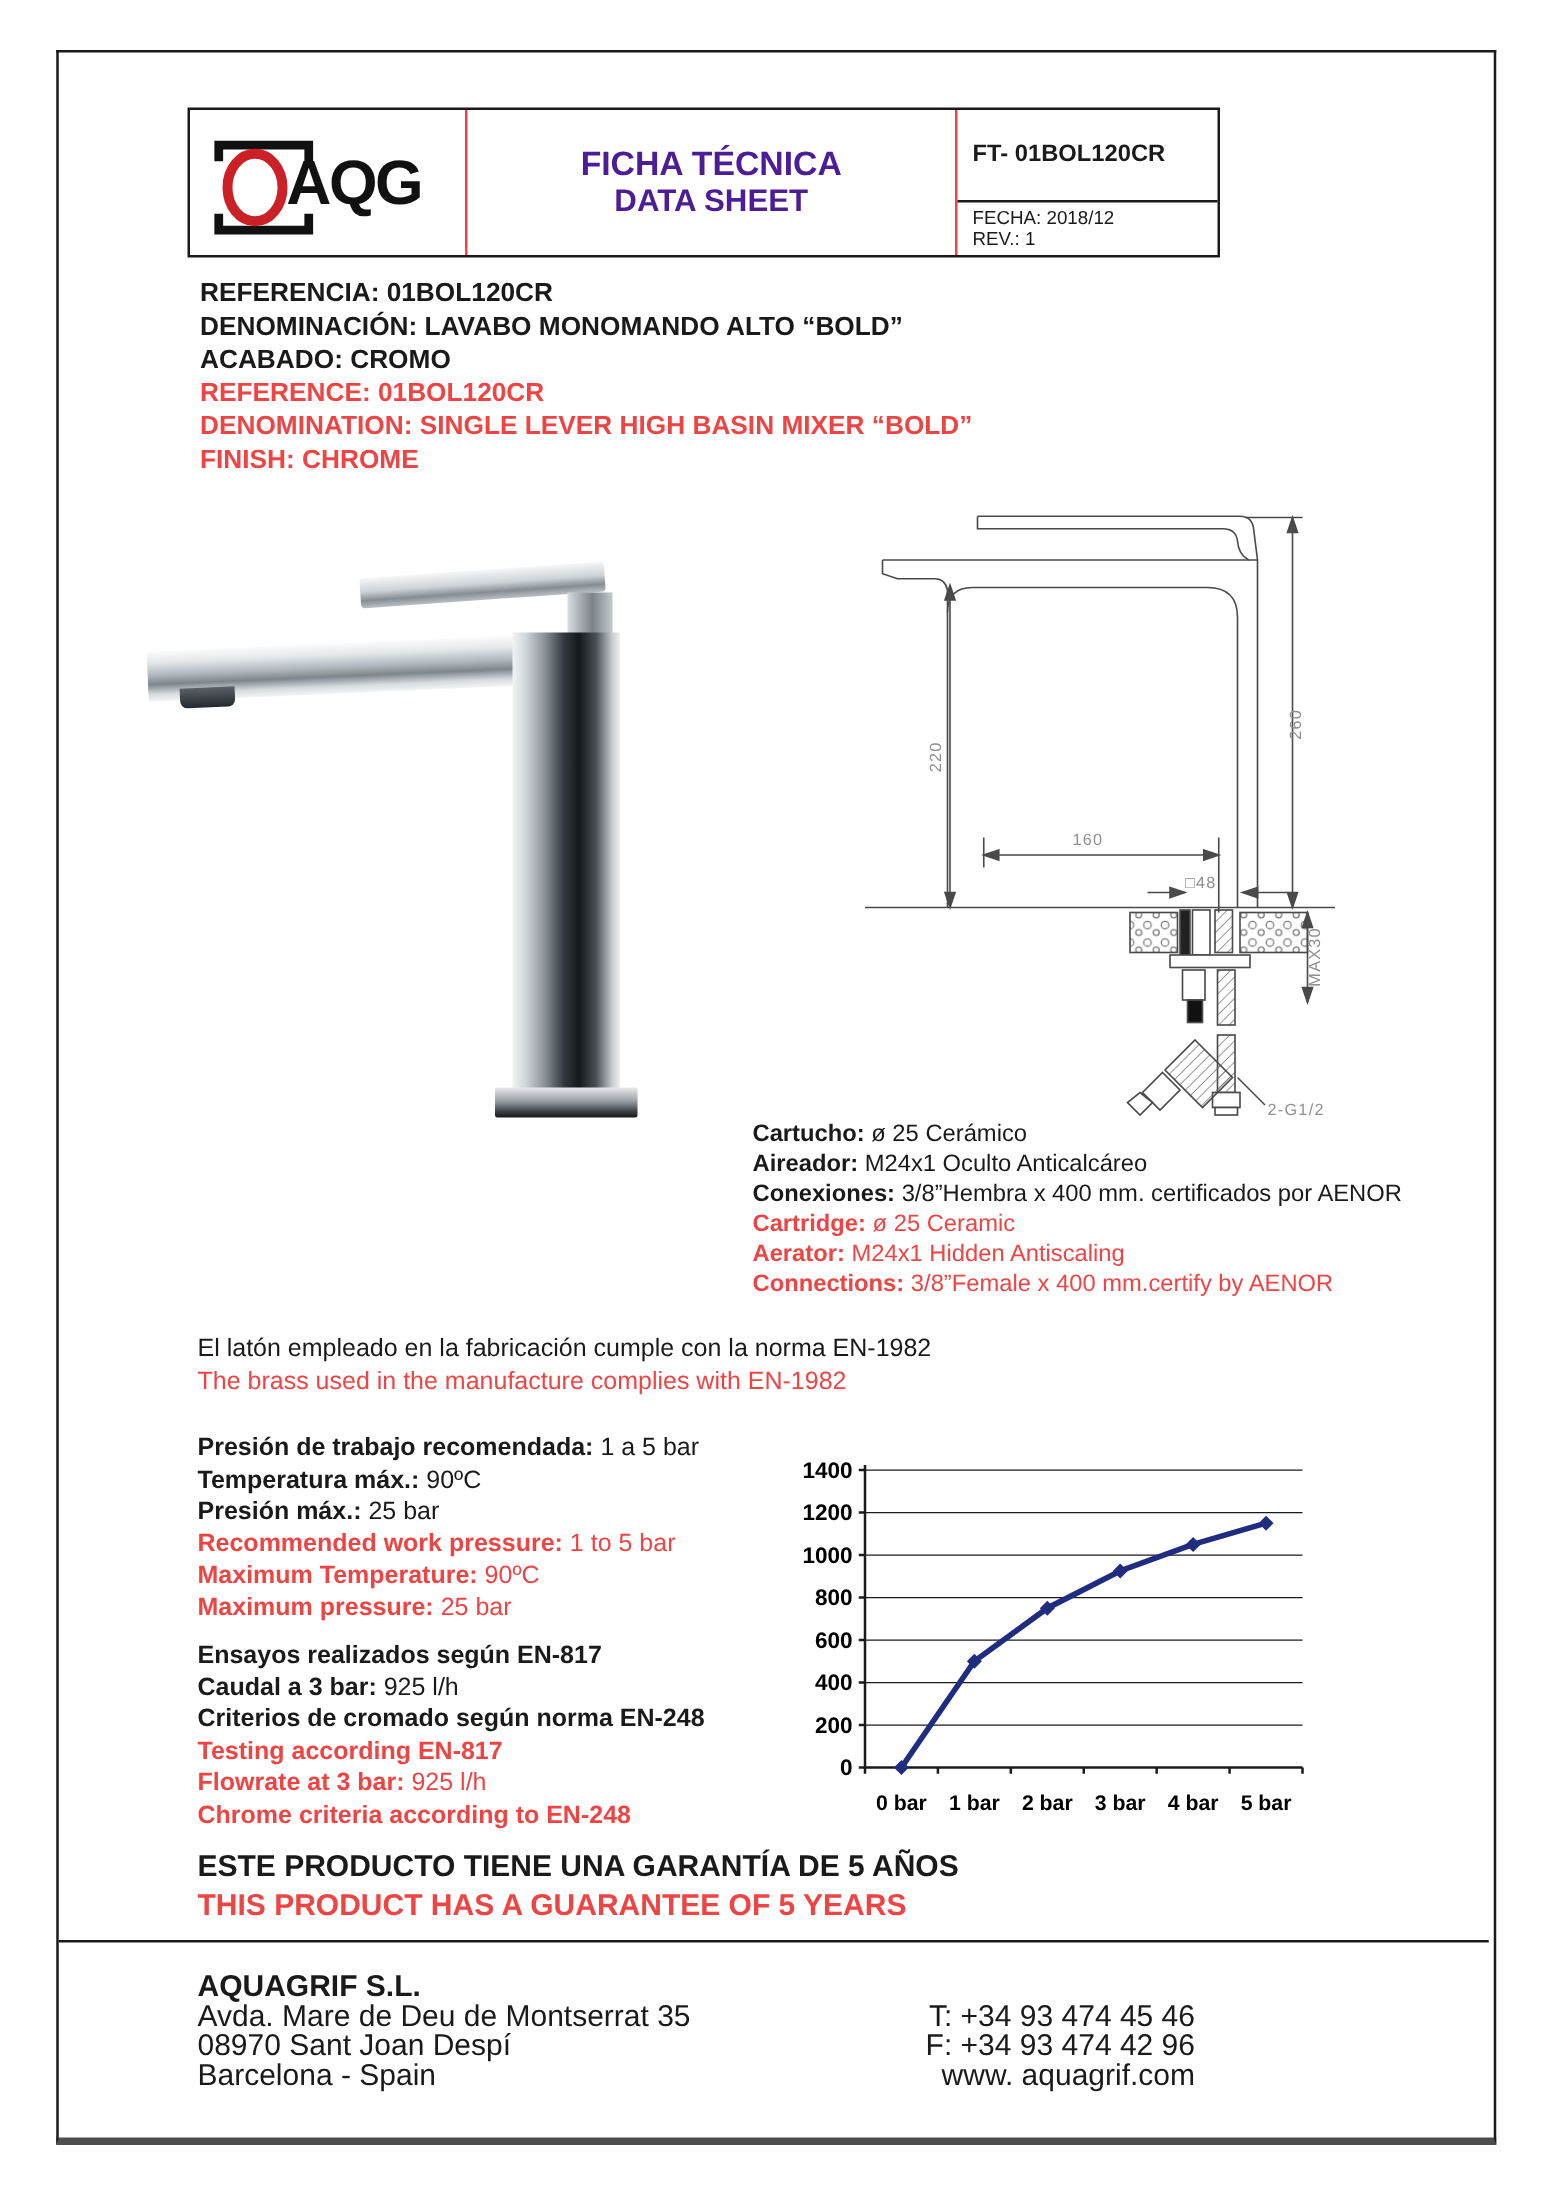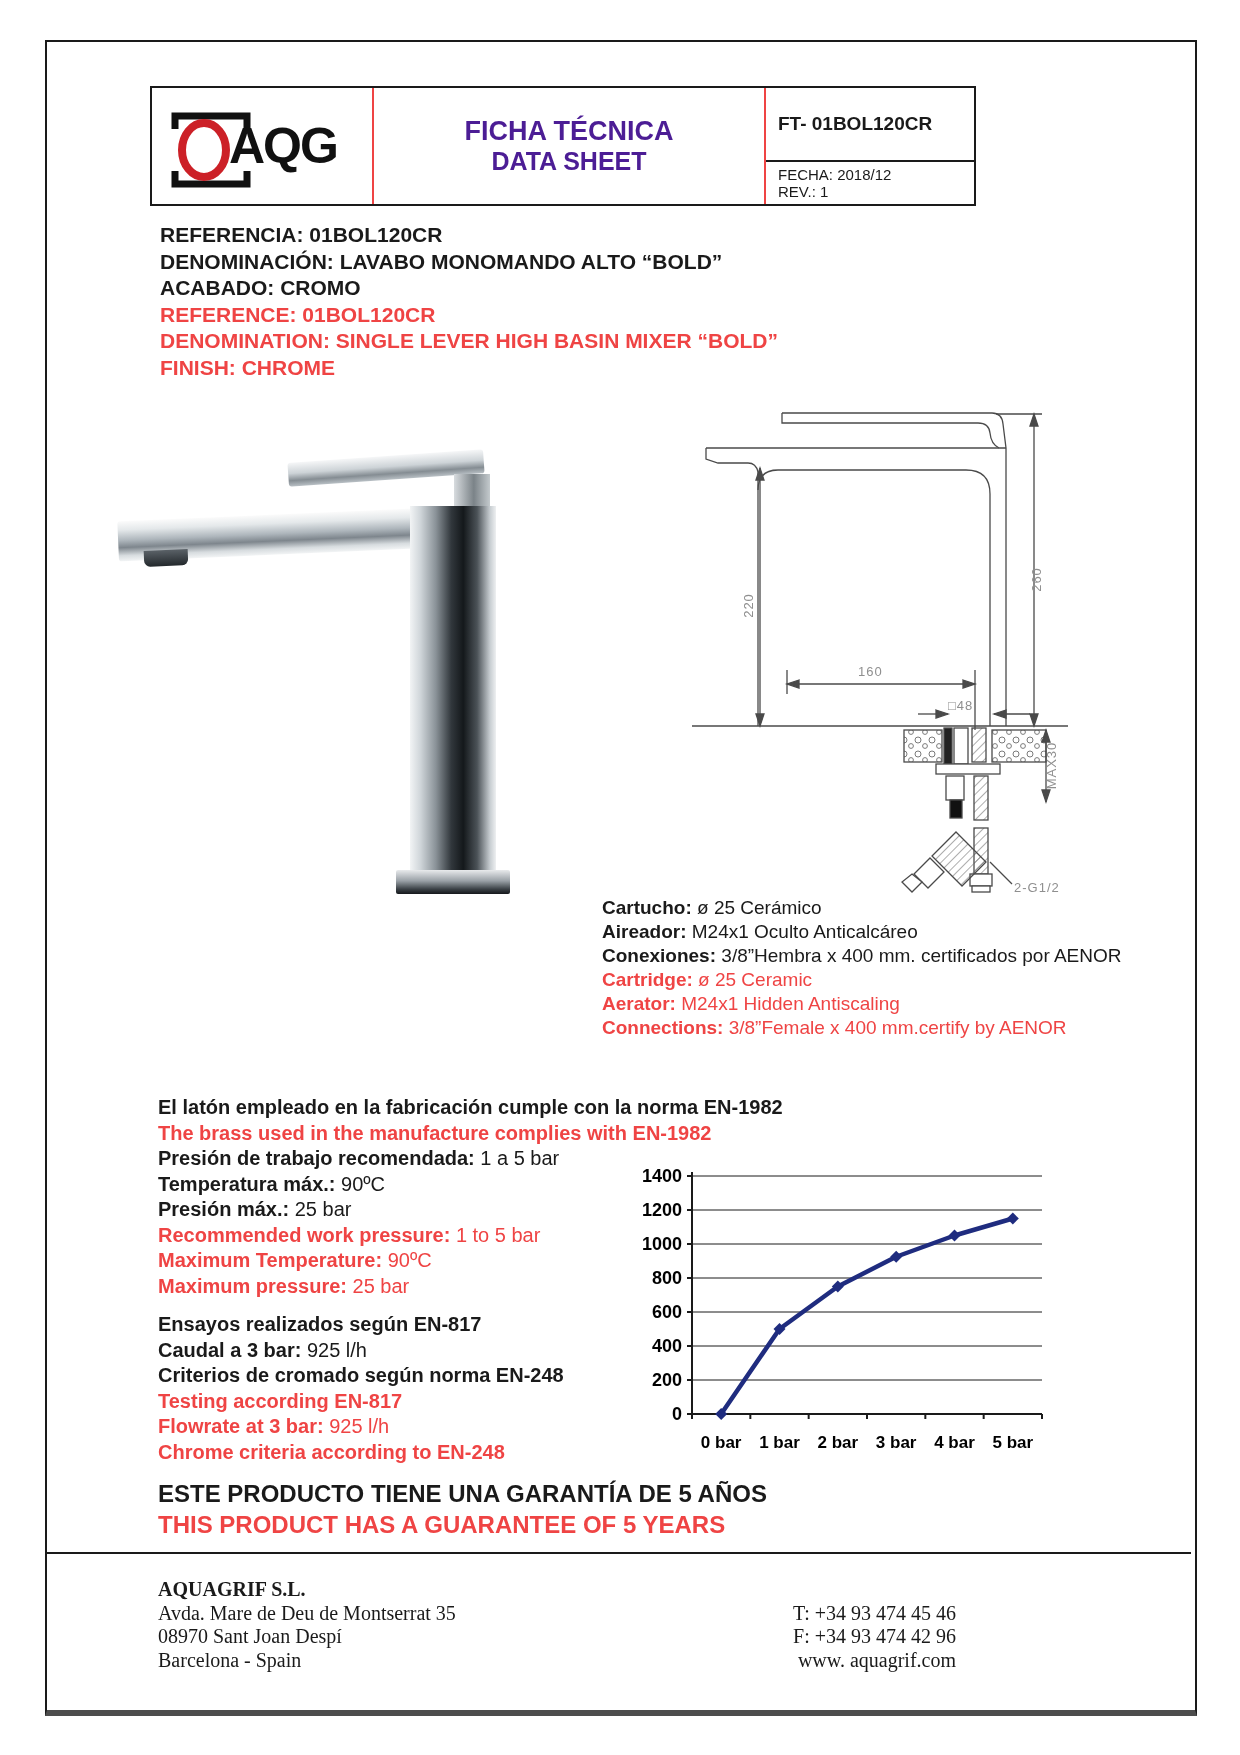--- a/index.html
+++ b/index.html
@@ -51,36 +51,36 @@
   
   .drawing{position:absolute;left:690px;top:400px;width:382px;height:500px;}
   .drawing svg{position:absolute;left:0;top:0;}
   .dim{position:absolute;color:#8f8f8f;font-size:13px;letter-spacing:1px;white-space:nowrap;}
   .rot{transform:rotate(-90deg);transform-origin:center;}
 
   
   .specs{position:absolute;left:602px;top:896px;font-size:19px;line-height:24px;}
 
   
-  .brass{position:absolute;left:158px;top:1094px;font-size:20px;font-weight:bold;line-height:26px;}
+  .brass{position:absolute;left:158px;top:1066px;font-size:20px;font-weight:normal;line-height:26px;}
 
   
   .pressure{position:absolute;left:158px;top:1146px;font-size:20px;line-height:25.5px;}
   .testing{position:absolute;left:158px;top:1312px;font-size:20px;line-height:25.5px;}
 
   
   .chart{position:absolute;left:630px;top:1160px;width:420px;height:300px;}
 
   
   .guarantee{position:absolute;left:158px;top:1478px;font-size:24px;font-weight:bold;line-height:31px;}
 
   
   .footer-line{position:absolute;left:47px;top:1552px;width:1144px;height:2px;background:#1a1a1a;}
   .footer{position:absolute;left:158px;top:1578px;width:798px;
-          font-family:Liberation Serif, serif;font-size:20px;line-height:23.5px;
+          font-family:Liberation Sans, sans-serif;font-size:24px;line-height:23.5px;
           display:flex;justify-content:space-between;}
   .footer .right{text-align:right;padding-top:23.5px;}
 </style>
 </head>
 <body>
 
 <div class="page">
   <div class="border-box"></div>
 
   <div class="header">

